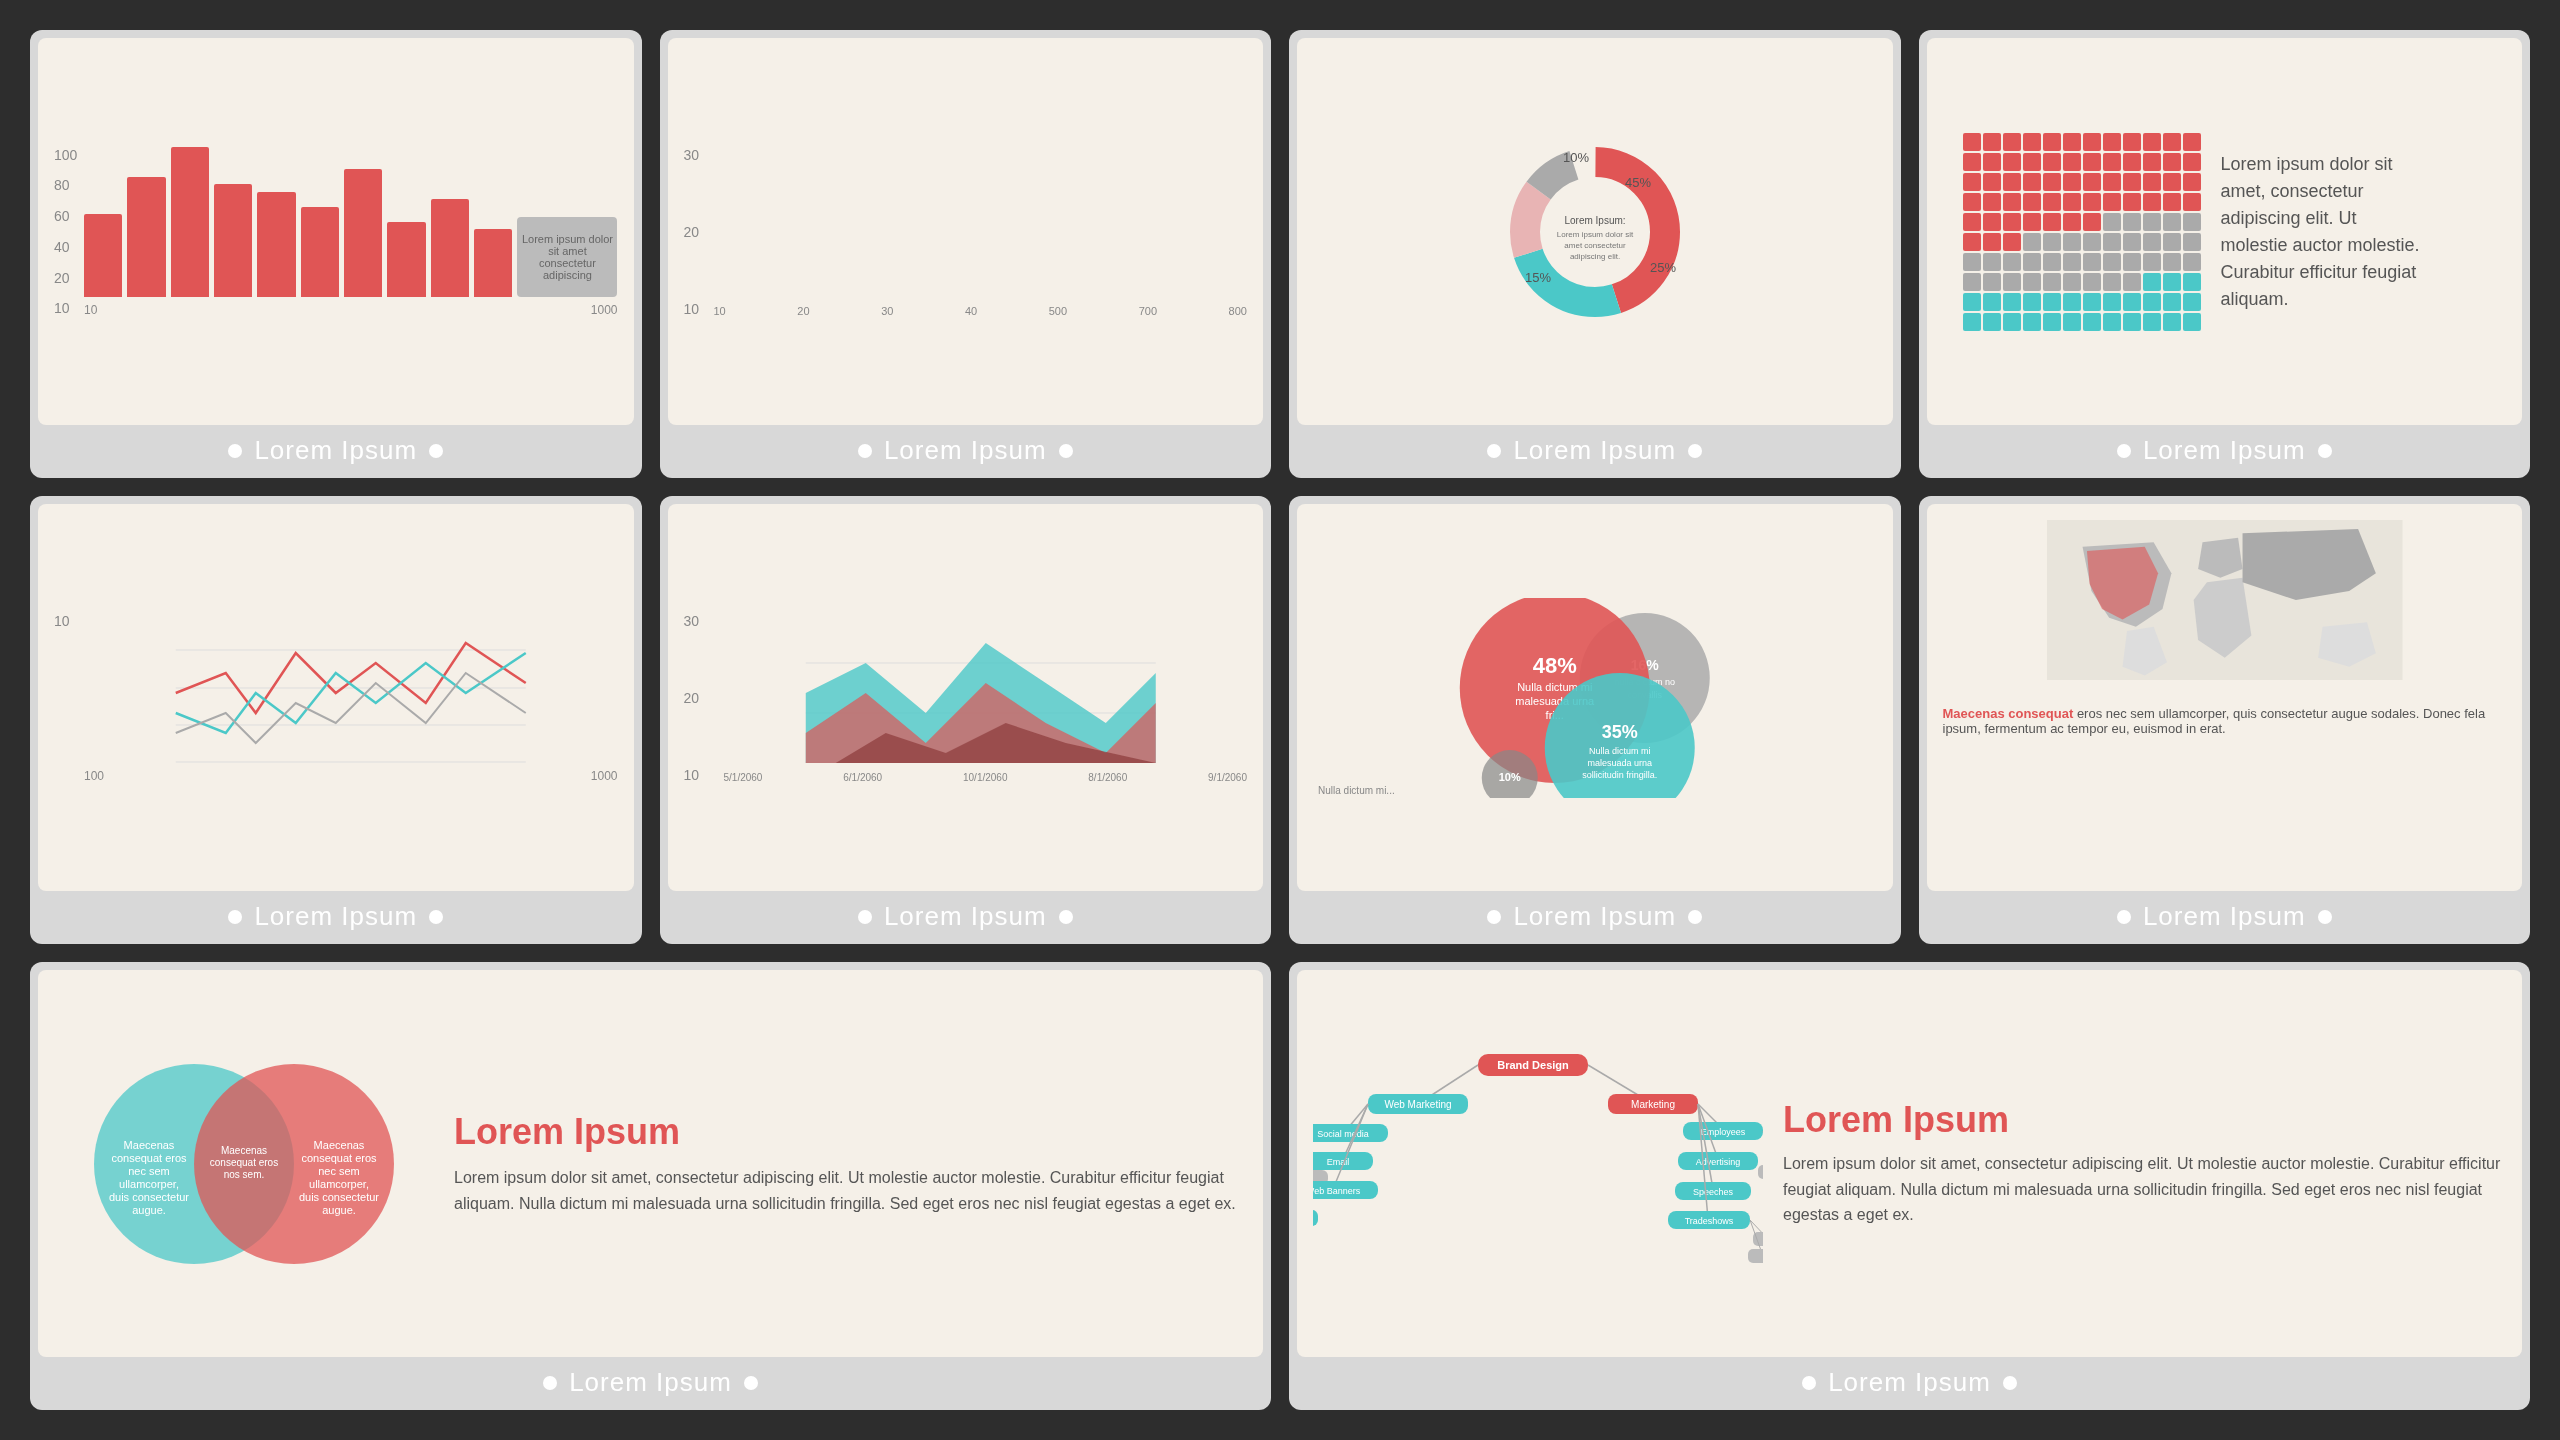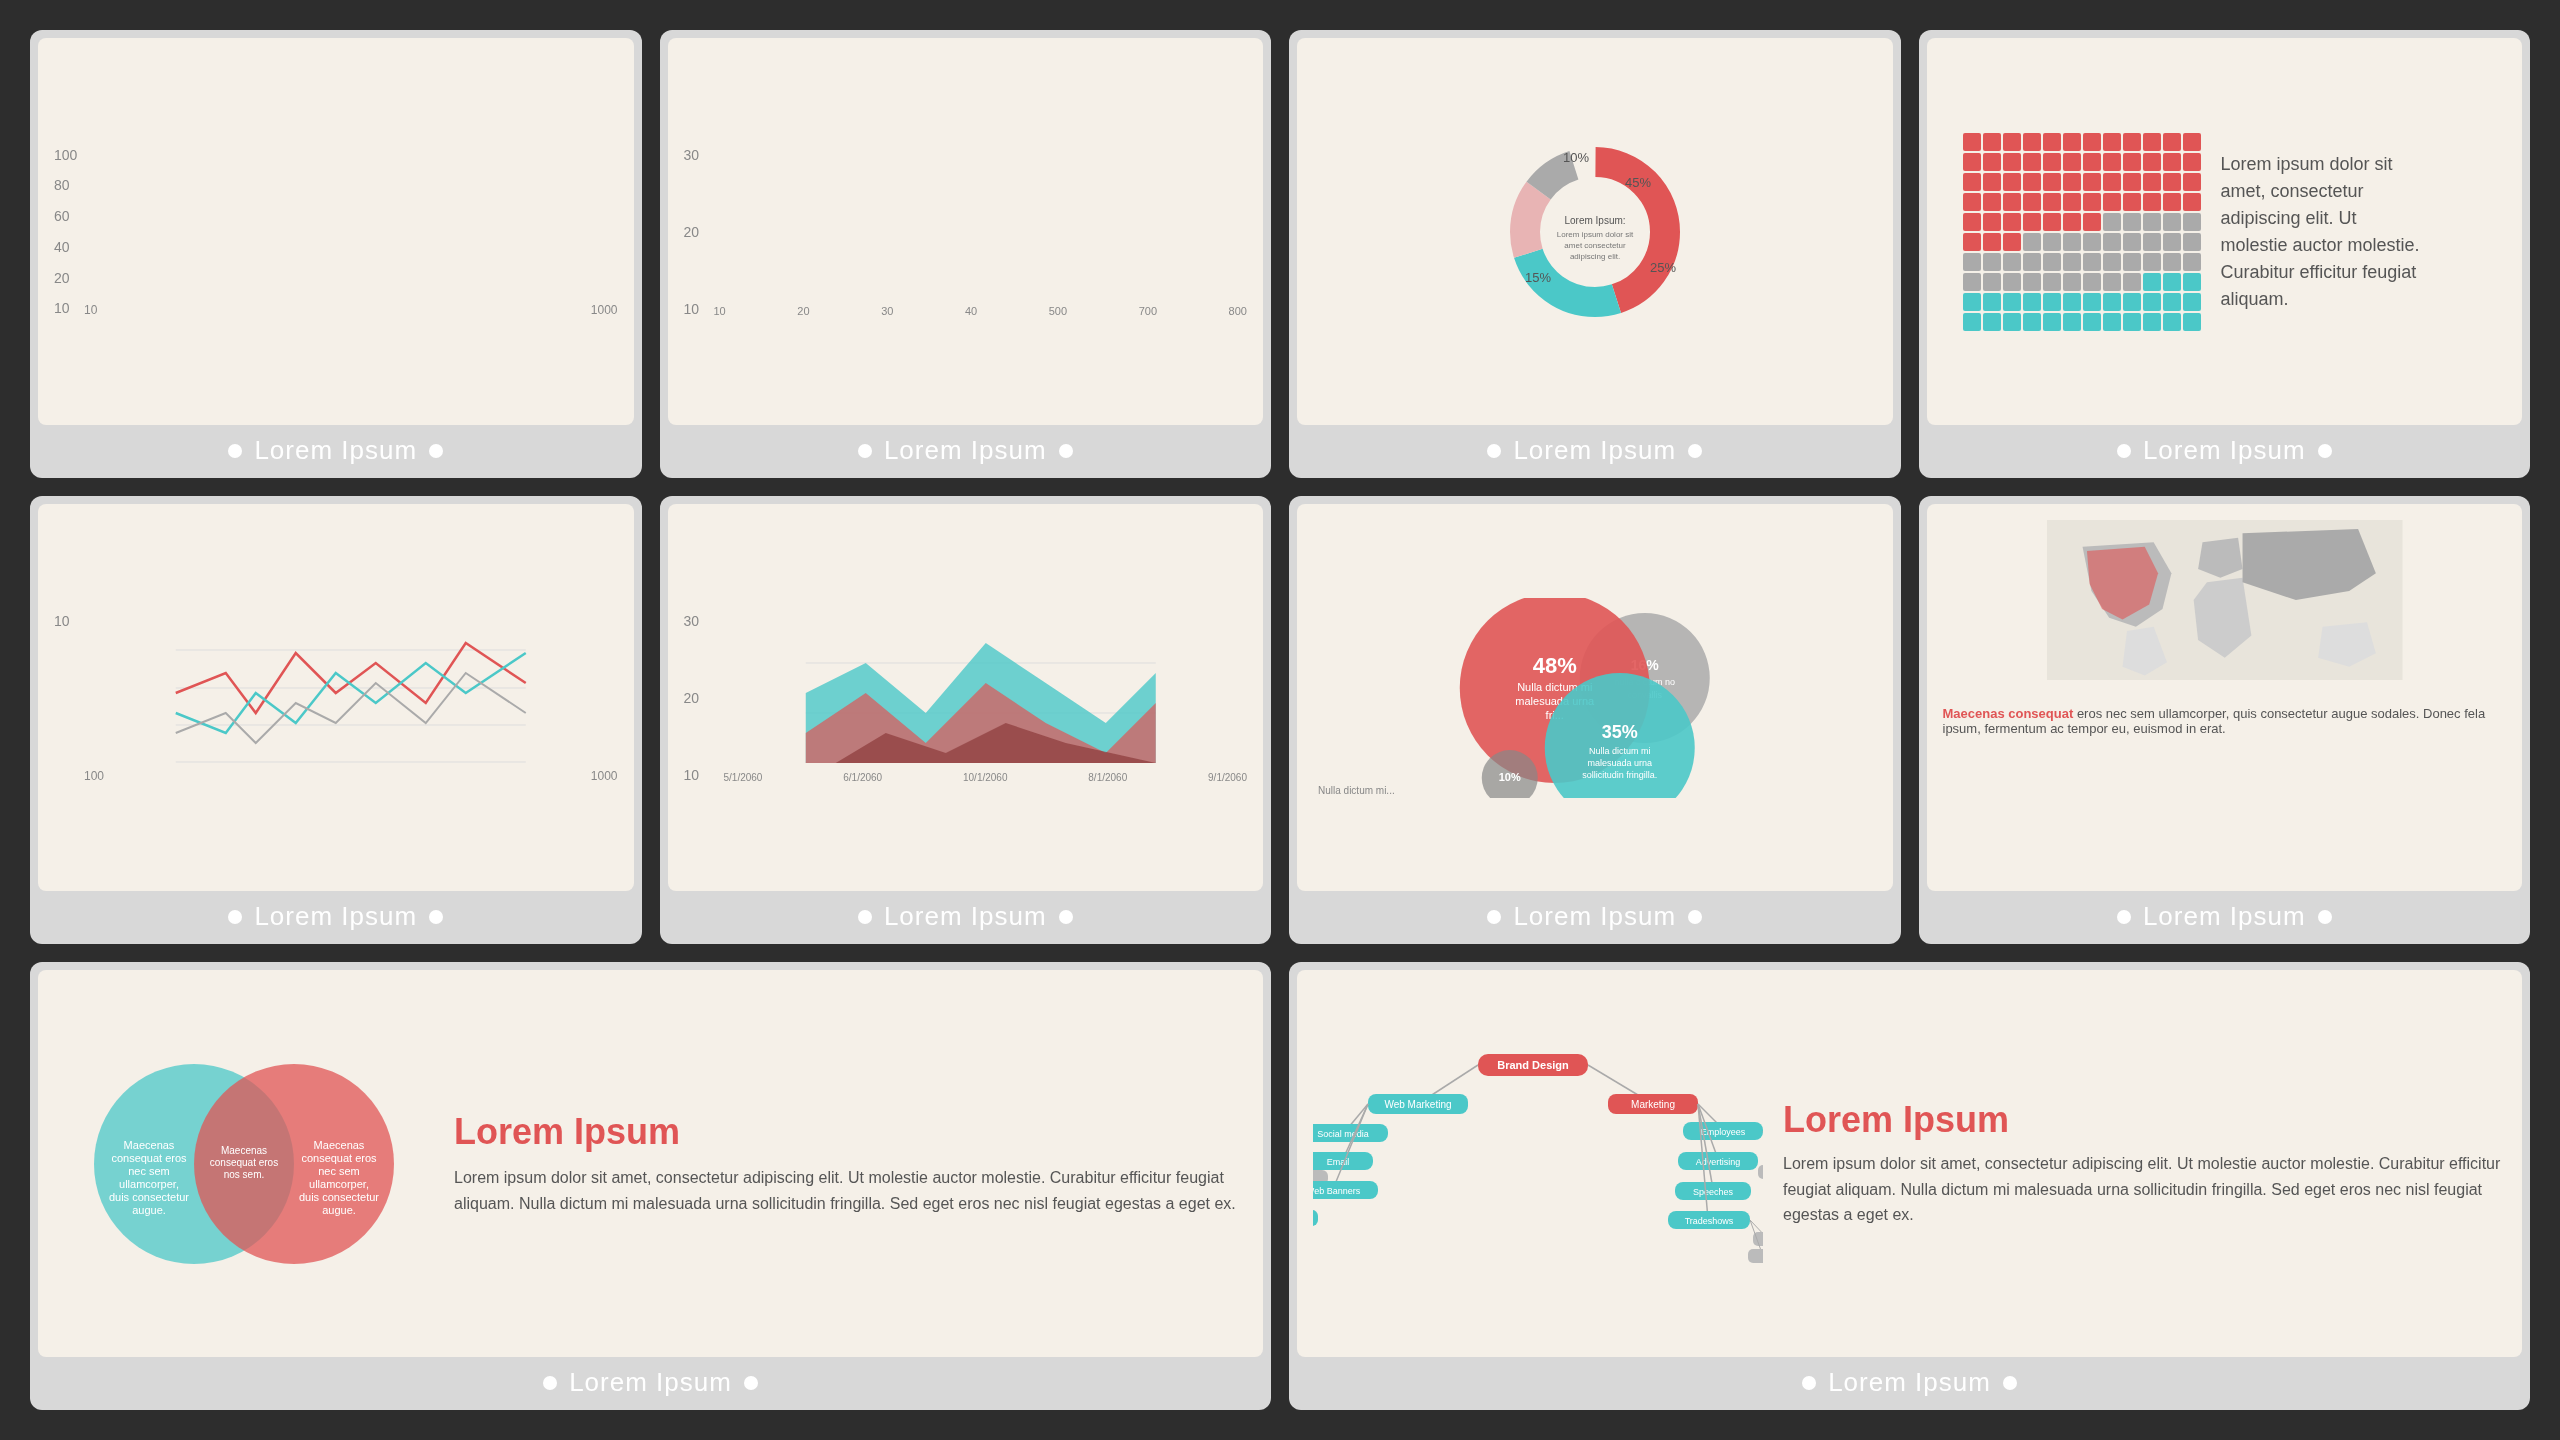--- a/index.html
+++ b/index.html
@@ -203,20 +203,35 @@
   <div class="card">
     <div class="card-inner">
       <div style="width:100%;height:170px;position:relative;">
         <div class="y-labels">
           <span>10</span>
           <span>20</span>
           <span>40</span>
           <span>60</span>
           <span>80</span>
           <span>100</span>
+        </div>
+        <div style="position:absolute;left:30px;right:0;top:0;bottom:20px;display:flex;align-items:flex-end;gap:5px;">
+          <div class="bar" style="height:55%;"></div>
+          <div class="bar" style="height:80%;"></div>
+          <div class="bar" style="height:100%;"></div>
+          <div class="bar" style="height:75%;"></div>
+          <div class="bar" style="height:70%;"></div>
+          <div class="bar" style="height:60%;"></div>
+          <div class="bar" style="height:85%;"></div>
+          <div class="bar" style="height:50%;"></div>
+          <div class="bar" style="height:65%;"></div>
+          <div class="bar" style="height:45%;"></div>
+          <div style="background:#bbb;border-radius:4px;width:100px;height:80px;flex-shrink:0;display:flex;align-items:center;justify-content:center;">
+            <span style="font-size:11px;color:#666;text-align:center;padding:4px;">Lorem ipsum dolor sit amet consectetur adipiscing</span>
+          </div>
         </div>
         <div style="position:absolute;bottom:0;left:30px;right:0;display:flex;justify-content:space-between;font-size:12px;color:#888;">
           <span>10</span>
           <span>1000</span>
         </div>
       </div>
     </div>
     <div class="card-footer">
       <div class="footer-dot"></div>
       <span class="footer-label">Lorem Ipsum</span>

